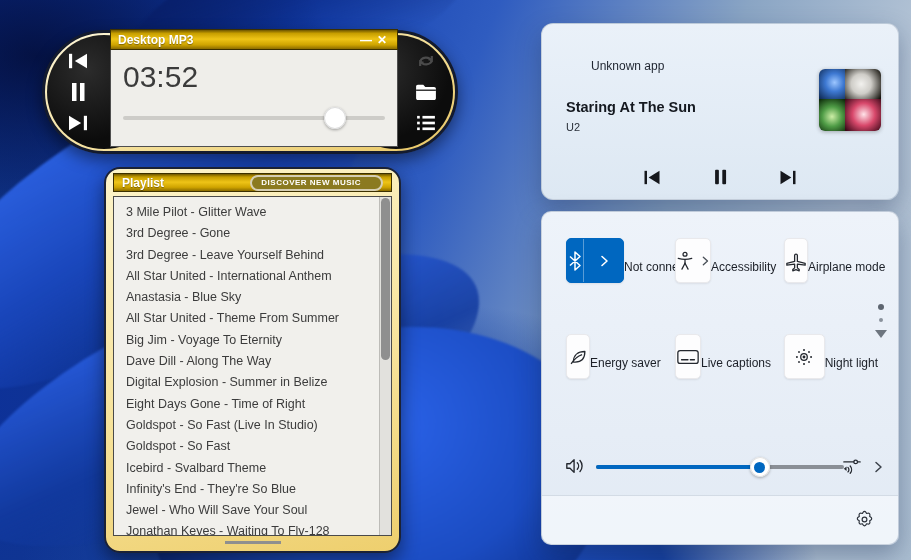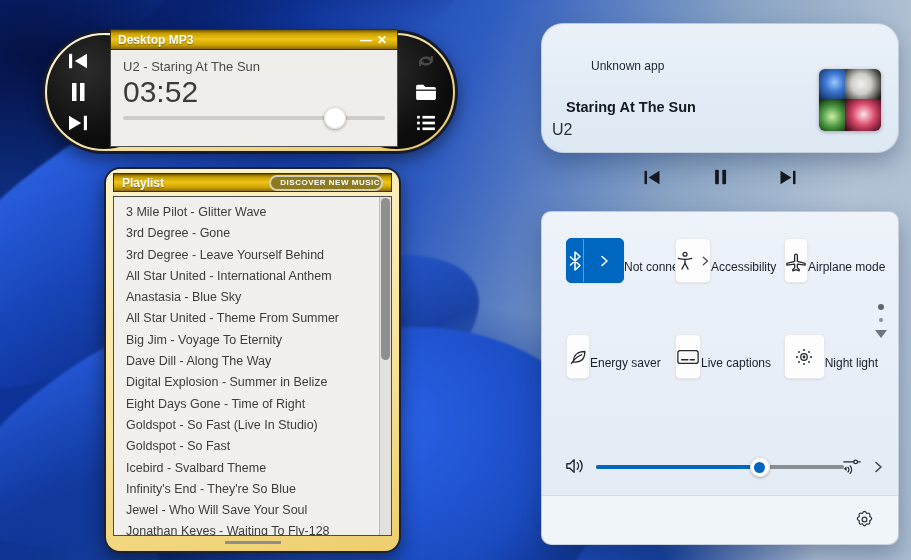--- a/index.html
+++ b/index.html
@@ -53,35 +53,35 @@
 
   
   .plist { position:absolute; left:104px; top:167px; width:297px; height:386px; border-radius:16px;
     background:linear-gradient(165deg, #fdf4ca 0%, #f7e39b 55%, #eecf6e 100%);
     border:2px solid #1b2236; box-shadow:0 8px 18px rgba(0,0,0,.45); z-index:10; }
   .pl-titlebar { position:absolute; left:7px; right:7px; top:4px; height:19px; display:flex; align-items:center; padding:0 8px 0 8px;
     background:linear-gradient(180deg, #6e5600 0%, #c79e00 18%, #eec417 48%, #cfa400 78%, #8a6c00 100%);
     border:1px solid #3c3000; }
   .pl-title { color:#fff; font-size:12px; font-weight:bold; text-shadow:0 1px 1px rgba(0,0,0,.4); flex:1; }
   .pl-discover { background:#8b7a20; border:2px solid #d6cfb4; border-radius:9px; color:#fff;
-    font-size:8px; font-weight:bold; letter-spacing:.5px; padding:1px 1px 2px 9px; cursor:pointer; white-space:nowrap; }
+    font-size:8px; font-weight:bold; letter-spacing:.5px; padding:1px 20px 2px 9px; cursor:pointer; white-space:nowrap; }
   .pl-listwrap { position:absolute; left:7px; right:7px; top:27px; height:340px; background:#f1f0ec; border:1px solid #4a4a4a; overflow:hidden; }
   .pl-scroll { position:absolute; right:0; top:0; bottom:0; width:12px; background:#e2e1dd; border-left:1px solid #bdbcb8; }
   .pl-thumb { position:absolute; left:1px; top:1px; width:9px; height:48%; background:#8f8f8f; border-radius:5px; cursor:pointer; }
   .pl-items { list-style:none; padding:5px 20px 0 12px; }
   .pl-items li { font-size:12.5px; color:#3c3c3c; line-height:21.3px; white-space:nowrap; overflow:hidden; cursor:pointer; }
   .pl-grip { position:absolute; bottom:7px; left:50%; transform:translateX(-50%); width:56px; height:3px; background:#8f8f8f; cursor:ns-resize; }
 
   
-  .mediacard { position:absolute; left:541px; top:23px; width:358px; height:130px; border-radius:22px;
+  .mediacard { position:absolute; left:541px; top:23px; width:358px; height:177px; border-radius:12px;
     background:linear-gradient(180deg, #eaf1f9 0%, #dde8f3 100%);
     border:1px solid rgba(90,110,140,.25); box-shadow:0 10px 24px rgba(20,40,80,.35); z-index:20; }
   .mc-app { position:absolute; left:49px; top:35px; font-size:12px; color:#1f2530; }
   .mc-title { position:absolute; left:24px; top:75px; font-size:14.5px; font-weight:bold; color:#14181f; }
-  .mc-artist { position:absolute; left:10px; top:97px; font-size:16px; color:#2b313b; }
+  .mc-artist { position:absolute; left:24px; top:97px; font-size:11px; color:#2b313b; }
   .mc-art { position:absolute; left:277px; top:45px; width:62px; height:62px; border-radius:6px; overflow:hidden;
     display:grid; grid-template-columns:26px 36px; grid-template-rows:30px 32px; box-shadow:0 1px 4px rgba(0,0,0,.3); cursor:default; }
   .q-tl { background:radial-gradient(circle at 60% 45%, #9cc6ff 0%, #3e79d2 40%, #102c58 95%); }
   .q-tr { background:radial-gradient(circle at 45% 50%, #f2f1ee 0%, #cfcdc8 40%, #17150f 95%); }
   .q-bl { background:radial-gradient(circle at 50% 55%, #cdeea6 0%, #4f9c46 45%, #0f2e0c 95%); }
   .q-br { background:radial-gradient(circle at 52% 48%, #ffe3e9 0%, #d8486b 45%, #3c0818 95%); }
   .mc-controls { position:absolute; left:0; right:0; top:143px; display:flex; justify-content:center; gap:46px; }
   .mc-btn { width:22px; height:20px; display:flex; align-items:center; justify-content:center; cursor:pointer; }
 
   .qspanel { position:absolute; left:541px; top:211px; width:358px; height:334px; border-radius:10px;
@@ -183,21 +183,20 @@
       </div>
     </div>
 
     <div class="pwindow">
       <div class="ptitlebar">
         <span class="ptitle">Desktop MP3</span>
         <span class="pwinbtn">—</span>
         <span class="pwinbtn">✕</span>
       </div>
       <div class="pcontent">
-        <div class="psong">U2 - Staring At The Sun</div>
         <div class="ptime">03:52</div>
         <div class="pslider">
           <div class="track"></div>
           <div class="thumb" style="left: 81%;"></div>
         </div>
       </div>
     </div>
   </div>
 
   <div class="plist">

